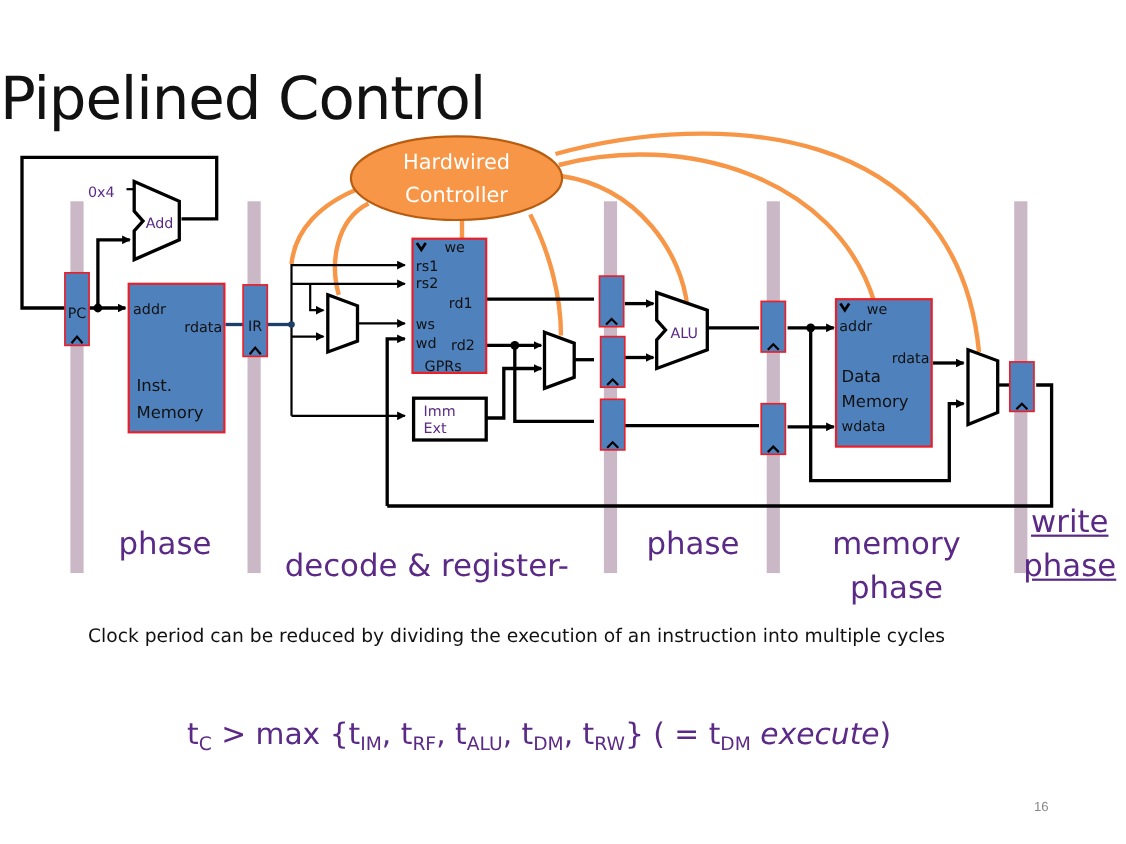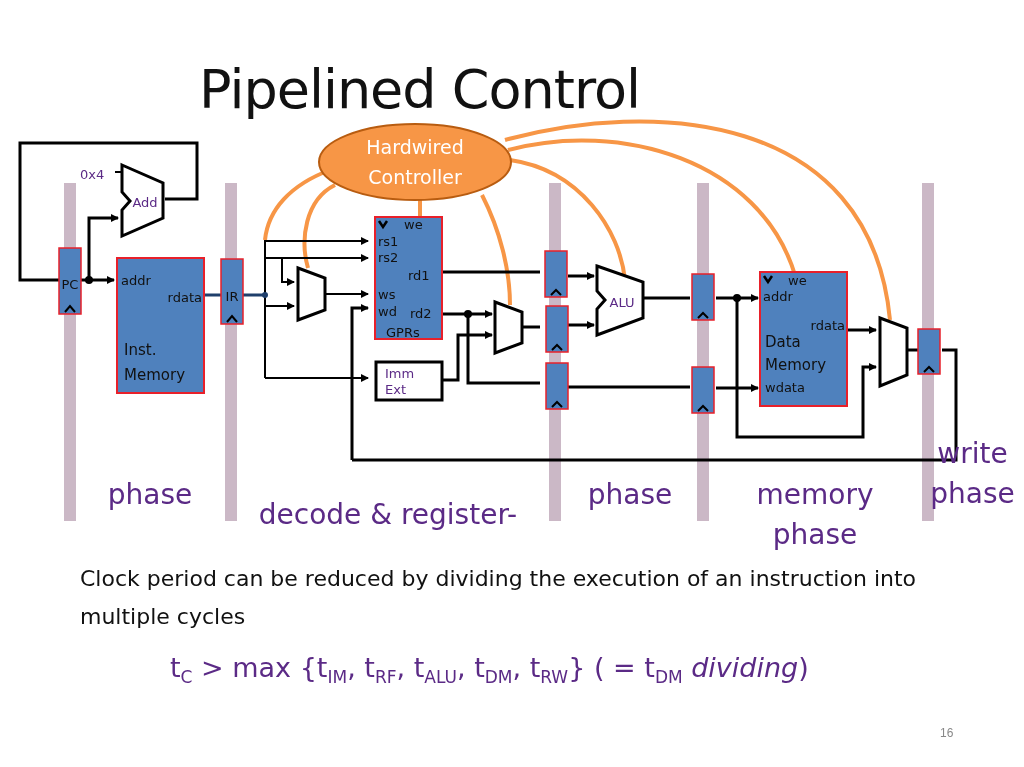--- a/index.html
+++ b/index.html
@@ -1,20 +1,20 @@
 <!DOCTYPE html>
 <html><head>
 <meta charset="utf-8">
 <style>
   html, body { margin: 0; padding: 0; background: #ffffff; }
   body { width: 1024px; height: 767px; position: relative; overflow: hidden; font-family: "Liberation Sans", sans-serif; }
-  .title { position: absolute; left: 0; width: 839px; top: 58px; text-align: center; font-size: 54px; color: #111; font-family: "DejaVu Sans", sans-serif; font-weight: normal; letter-spacing: -1px; }
+  .title { position: absolute; left: 0; width: 839px; top: 58px; font-size: 54px; color: #111; font-family: "DejaVu Sans", sans-serif; font-weight: normal; letter-spacing: -1px; }
   svg.diagram { position: absolute; left: 0; top: 0; }
   .phase { position: absolute; text-align: center; color: #5b2a86; font-size: 28px; line-height: 40px; font-family: "DejaVu Sans", sans-serif; }
-  .bullet { position: absolute; left: 80px; top: 560px; width: 860px; font-size: 22px; line-height: 38px; color: #111; font-family: "DejaVu Sans", sans-serif; }
+  .bullet { position: absolute; left: 80px; top: 560px; width: 860px; font-size: 17px; line-height: 38px; color: #111; font-family: "DejaVu Sans", sans-serif; }
   .formula { position: absolute; left: 170px; top: 652px; font-size: 27px; color: #5b2a86; font-family: "DejaVu Sans", sans-serif; white-space: nowrap; }
   .formula sub { font-size: 17px; vertical-align: -6px; }
   .formula i { font-style: italic; }
   .pagenum { position: absolute; left: 940px; top: 726px; font-size: 12px; color: #888; }
   .lbl { font-family: "DejaVu Sans", sans-serif; }
 </style>
 </head>
 <body>
 
 <div class="title">Pipelined Control</div>
@@ -193,24 +193,24 @@
 <div class="phase" style="left:248px; top:495px; width:280px;">
   <div>decode &amp; register-</div>
 </div>
 <div class="phase" style="left:565px; top:475px; width:130px;">
   <div>phase</div>
 </div>
 <div class="phase" style="left:745px; top:475px; width:140px;">
   <div>memory</div>
   <div>phase</div>
 </div>
-<div class="phase" style="left:925px; top:434px; width:95px;">
+<div class="phase" style="left:925px; top:455px; width:95px;text-decoration:underline;">
   <div>write</div>
   <div>phase</div>
 </div>
 
 <div class="bullet">Clock period can be reduced by dividing the execution of an instruction into multiple cycles</div>
 
 <div class="formula">
-  <span>t</span><sub>C</sub><span> &gt; max {</span><span>t</span><sub>IM</sub><span>, </span><span>t</span><sub>RF</sub><span>, </span><span>t</span><sub>ALU</sub><span>, </span><span>t</span><sub>DM</sub><span>, </span><span>t</span><sub>RW</sub><span>} ( = </span><span>t</span><sub>DM</sub> <i>dividing</i><span>)</span>
+  <span>t</span><sub>C</sub><span> &gt; max {</span><span>t</span><sub>IM</sub><span>, </span><span>t</span><sub>RF</sub><span>, </span><span>t</span><sub>ALU</sub><span>, </span><span>t</span><sub>DM</sub><span>, </span><span>t</span><sub>RW</sub><span>} ( = </span><span>t</span><sub>DM</sub> <i>execute</i><span>)</span>
 </div>
 
 <div class="pagenum">16</div>
 
 </body></html>

